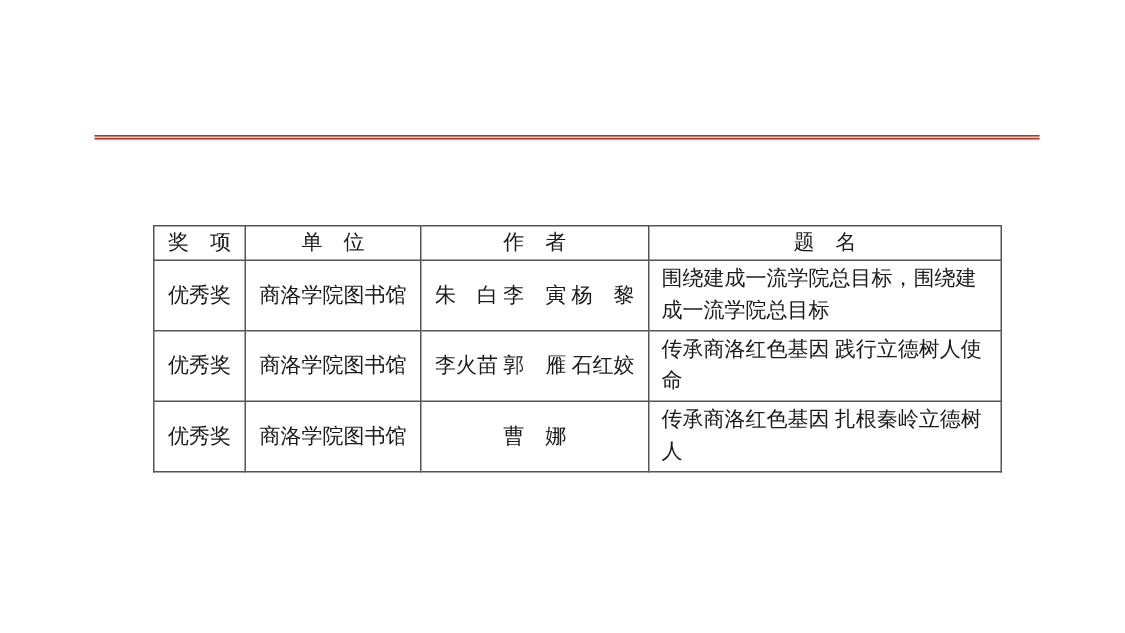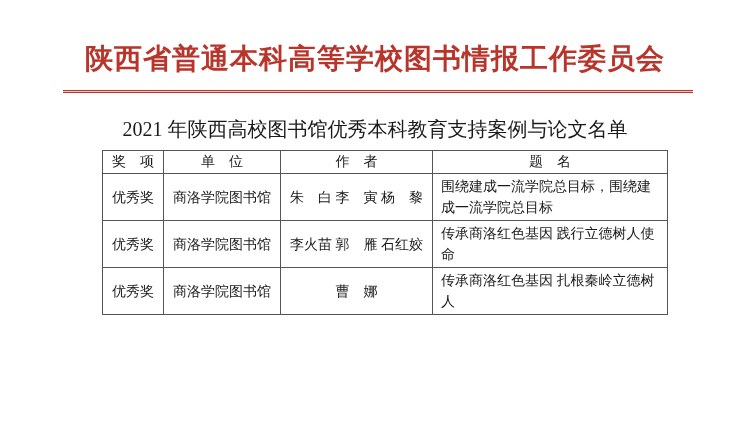--- a/index.html
+++ b/index.html
@@ -83,25 +83,23 @@
   col.w-award{width:61px;}
   col.w-unit{width:117px;}
   col.w-author{width:152px;}
   col.w-title{width:235px;}
 </style>
 </head>
 <body>
 
 <div class="page">
 
-  <h1 class="doc-title">陕西省普通本科高等学校图书情报工作委员会</h1>
 
   <div class="red-rule"></div>
 
-  <h2 class="doc-subtitle">2021 年陕西高校图书馆优秀本科教育支持案例与论文名单</h2>
 
   <table class="awards">
     <colgroup>
       <col class="w-award">
         <col class="w-unit">
         <col class="w-author">
         <col class="w-title">
     </colgroup>
     <thead>
       <tr>

